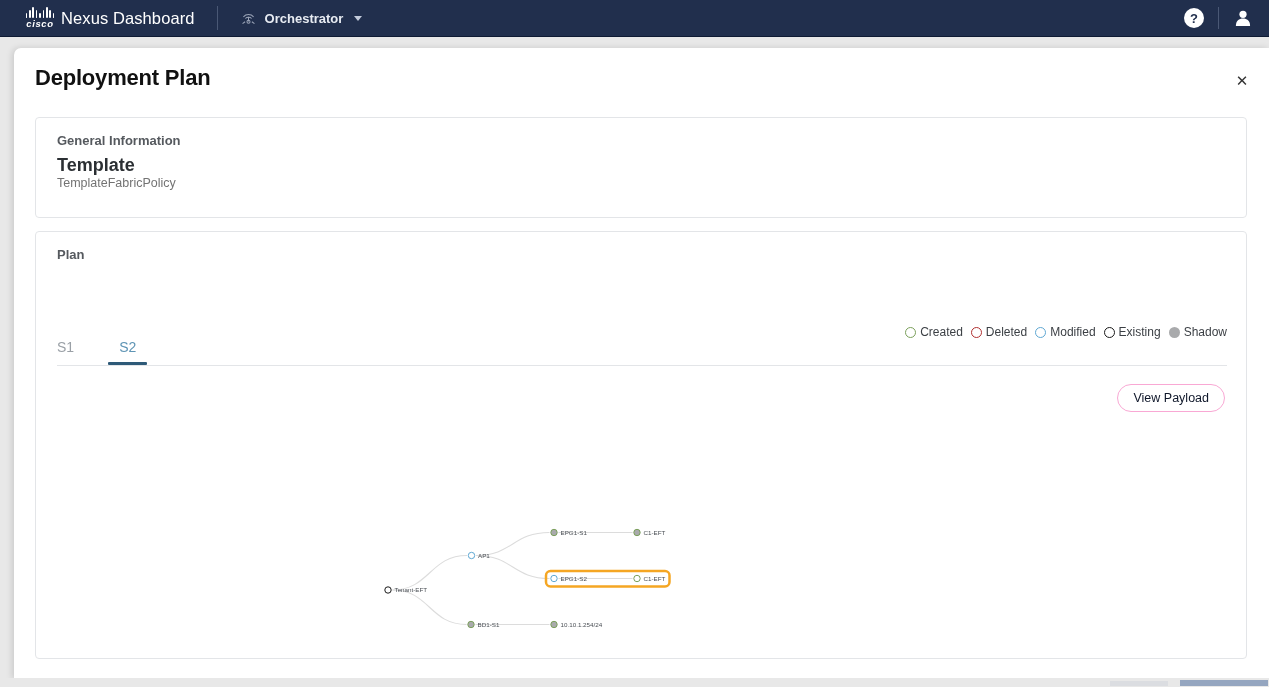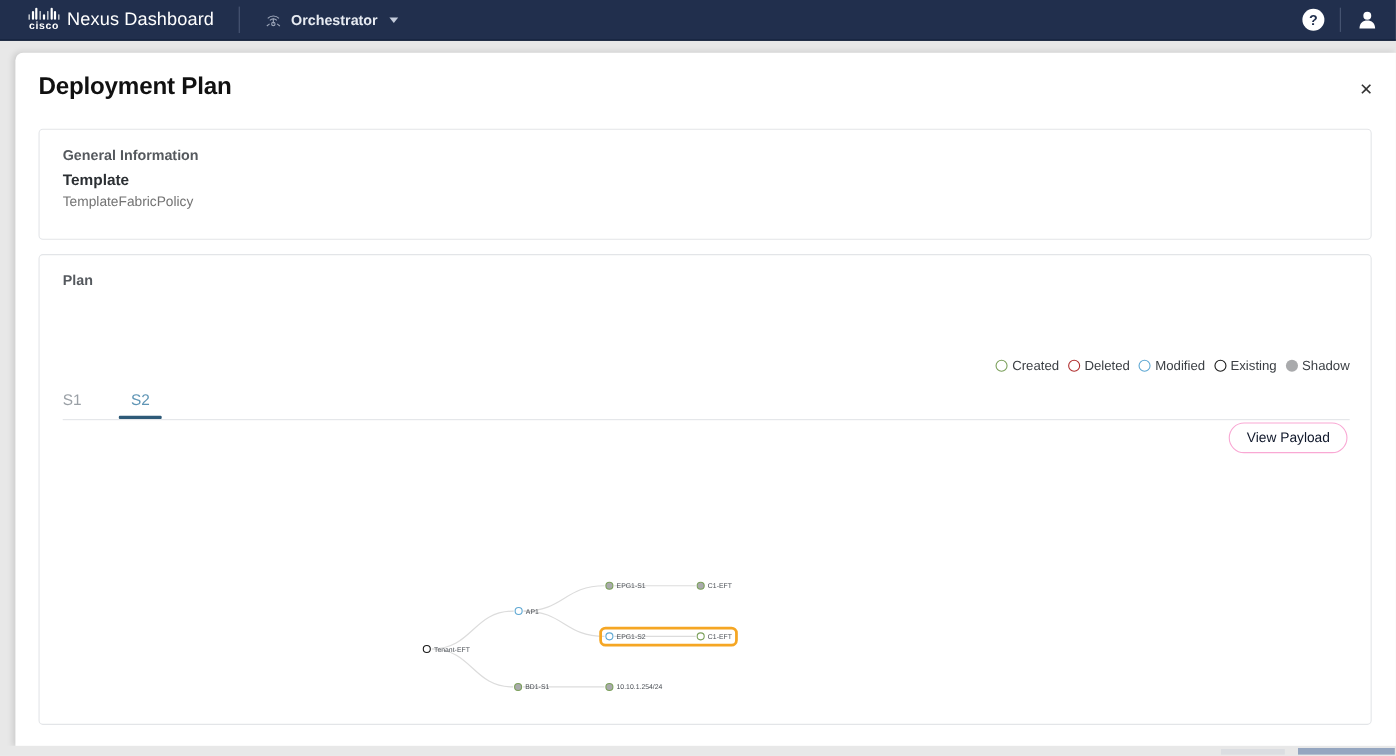--- a/index.html
+++ b/index.html
@@ -13,21 +13,21 @@
   
   .topnav {
     position: absolute; top: 0; left: 0;
     width: 1269px; height: 37px;
     background: #212f4d;
     display: flex; align-items: center;
     border-bottom: 1px solid #0e1a33;
   }
   .cisco-logo {
     margin-left: 19px; width: 42px; height: 26px;
-    display: flex; flex-direction: column; align-items: center; justify-content: center;
+    display: flex; flex-direction: column; align-items: center; justify-content: center; font-style: italic;
   }
   .cisco-bars { display: flex; align-items: flex-end; height: 11px; gap: 1.7px; }
   .cisco-bars i { display: block; width: 1.7px; background: #fff; border-radius: 1px; }
   .cisco-bars i:nth-child(1){height:5px}
   .cisco-bars i:nth-child(2){height:8px}
   .cisco-bars i:nth-child(3){height:11px}
   .cisco-bars i:nth-child(4){height:8px}
   .cisco-bars i:nth-child(5){height:5px}
   .cisco-bars i:nth-child(6){height:8px}
   .cisco-bars i:nth-child(7){height:11px}
@@ -88,21 +88,21 @@
   }
   #card-general { top: 69px; height: 101px; padding-left: 32px; }
   #card-plan { top: 183px; height: 428px; }
 
   .sec-head {
     position: absolute; left: 21px; top: 15px;
     font-size: 13px; font-weight: bold; color: #55595e;
   }
   .gi-label {
     position: absolute; left: 21px; top: 37px;
-    font-size: 14px; font-weight: bold; color: #2b2f33;
+    font-size: 18px; font-weight: bold; color: #2b2f33;
   }
   .gi-value {
     position: absolute; left: 21px; top: 58px;
     font-size: 12.5px; color: #737373;
   }
 
   
   .legend {
     position: absolute; right: 19px; top: 93px;
     display: flex; align-items: center; gap: 8px;
@@ -110,21 +110,21 @@
   .lg-item { display: flex; align-items: center; gap: 4px; }
   .lg-dot { width: 11px; height: 11px; border-radius: 50%; background: transparent; }
   .lg-dot.filled { border: none; }
   .lg-txt { font-size: 12px; color: #3b3f44; }
 
   
   .tabs {
     position: absolute; left: 21px; top: 107px;
     width: 1170px; height: 27px;
     border-bottom: 1px solid #e3e5e8;
-    display: flex; align-items: flex-start; gap: 0; margin-top: 16px;
+    display: flex; align-items: flex-start; gap: 0;
   }
   .tab {
     font-size: 14px; color: #9aa0a6; cursor: pointer;
     padding-bottom: 9px; margin-right: 45px; position: relative;
   }
   .tab.active { color: #5f95b5; }
   .tab.active::after {
     content: ""; position: absolute; left: -11px; right: -11px; bottom: -1px;
     height: 3px; background: #2e5a78; border-radius: 1px;
   }

